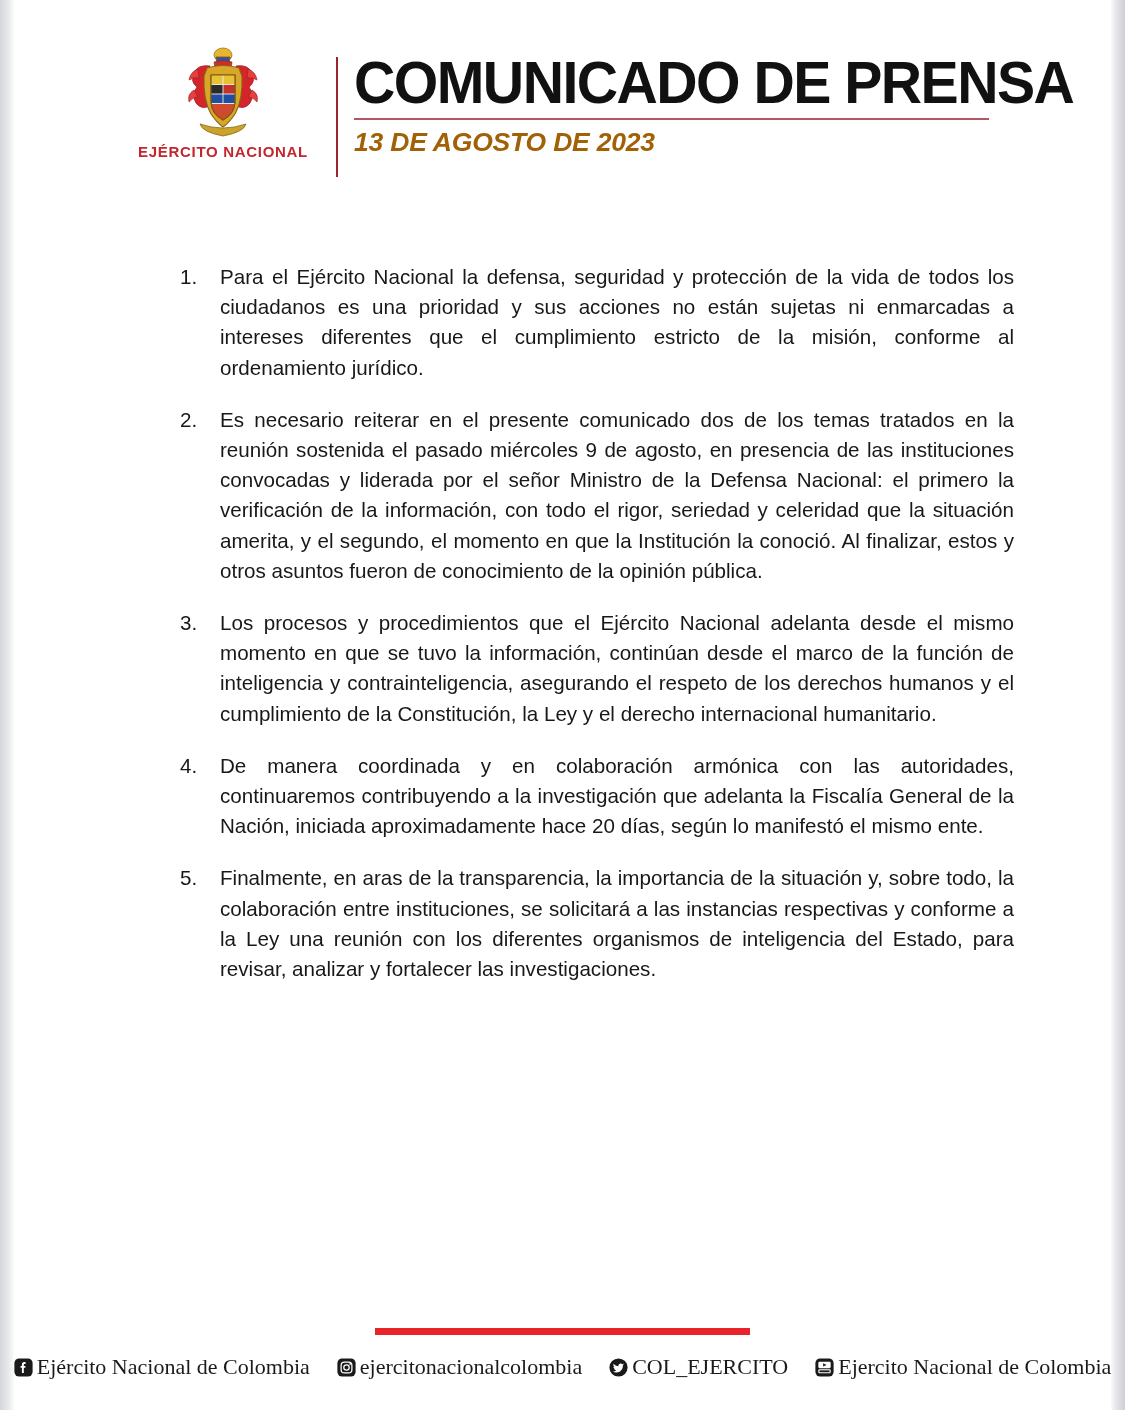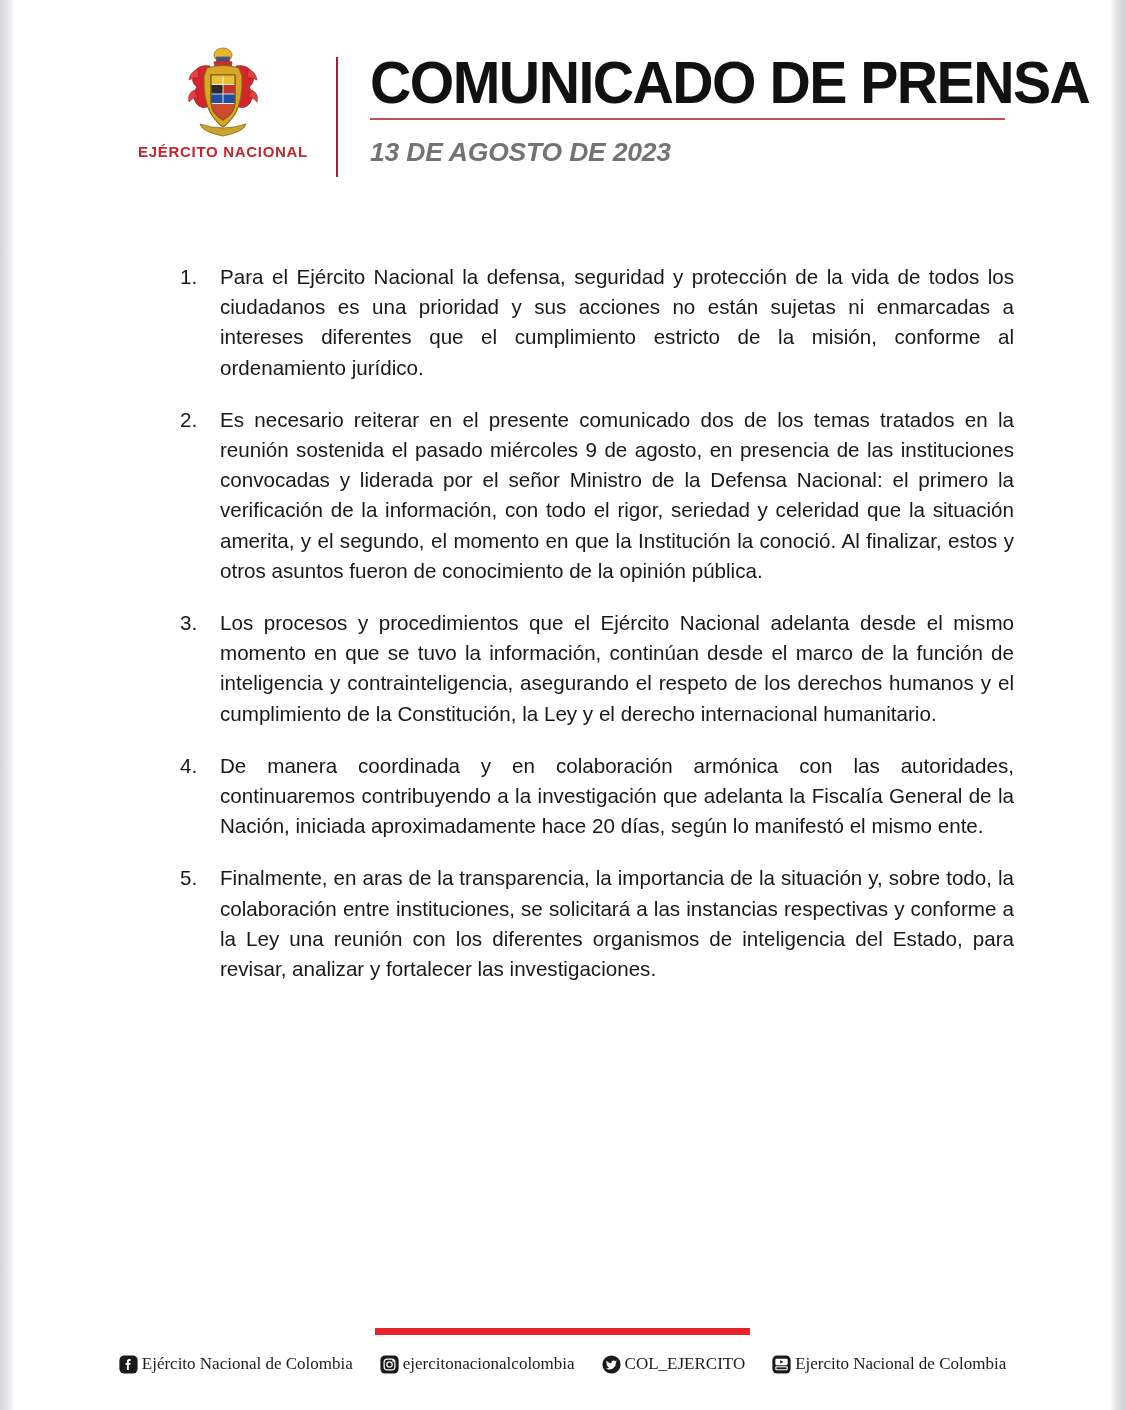--- a/index.html
+++ b/index.html
@@ -70,21 +70,21 @@
   #header-divider {
     position: absolute;
     left: 322px;
     top: 57px;
     width: 2px;
     height: 120px;
     background: #9b2430;
   }
   #title-block {
     position: absolute;
-    left: 356px;
+    left: 340px;
     top: 52px;
     width: 680px;
   }
   #doc-title {
     font-family: "Liberation Sans", sans-serif;
     font-weight: bold;
     font-size: 59px;
     line-height: 62px;
     letter-spacing: -1.6px;
     color: #111111;
@@ -93,27 +93,27 @@
     white-space: nowrap;
     margin: 0;
   }
   #title-rule {
     width: 635px;
     height: 2px;
     background: #b9555f;
     margin-top: 4px;
   }
   #doc-date {
-    margin-top: 17px;
+    margin-top: 7px;
     font-family: "Liberation Sans", sans-serif;
     font-weight: bold;
     font-style: italic;
     font-size: 26.5px;
     letter-spacing: -0.2px;
-    color: #737373;
+    color: #a16207;
     white-space: nowrap;
   }
 
   
   #body-content {
     position: absolute;
     left: 155px;
     top: 262px;
     width: 845px;
   }
@@ -177,21 +177,21 @@
     gap: 27px;
     white-space: nowrap;
   }
   .social-item {
     display: flex;
     align-items: center;
     gap: 4px;
   }
   .social-label {
     font-family: "Liberation Serif", serif;
-    font-size: 17px;
+    font-size: 22px;
     color: #1a1a1a;
     white-space: nowrap;
   }
   .social-icon {
     width: 19px;
     height: 19px;
     display: block;
     flex: none;
   }
 </style>

